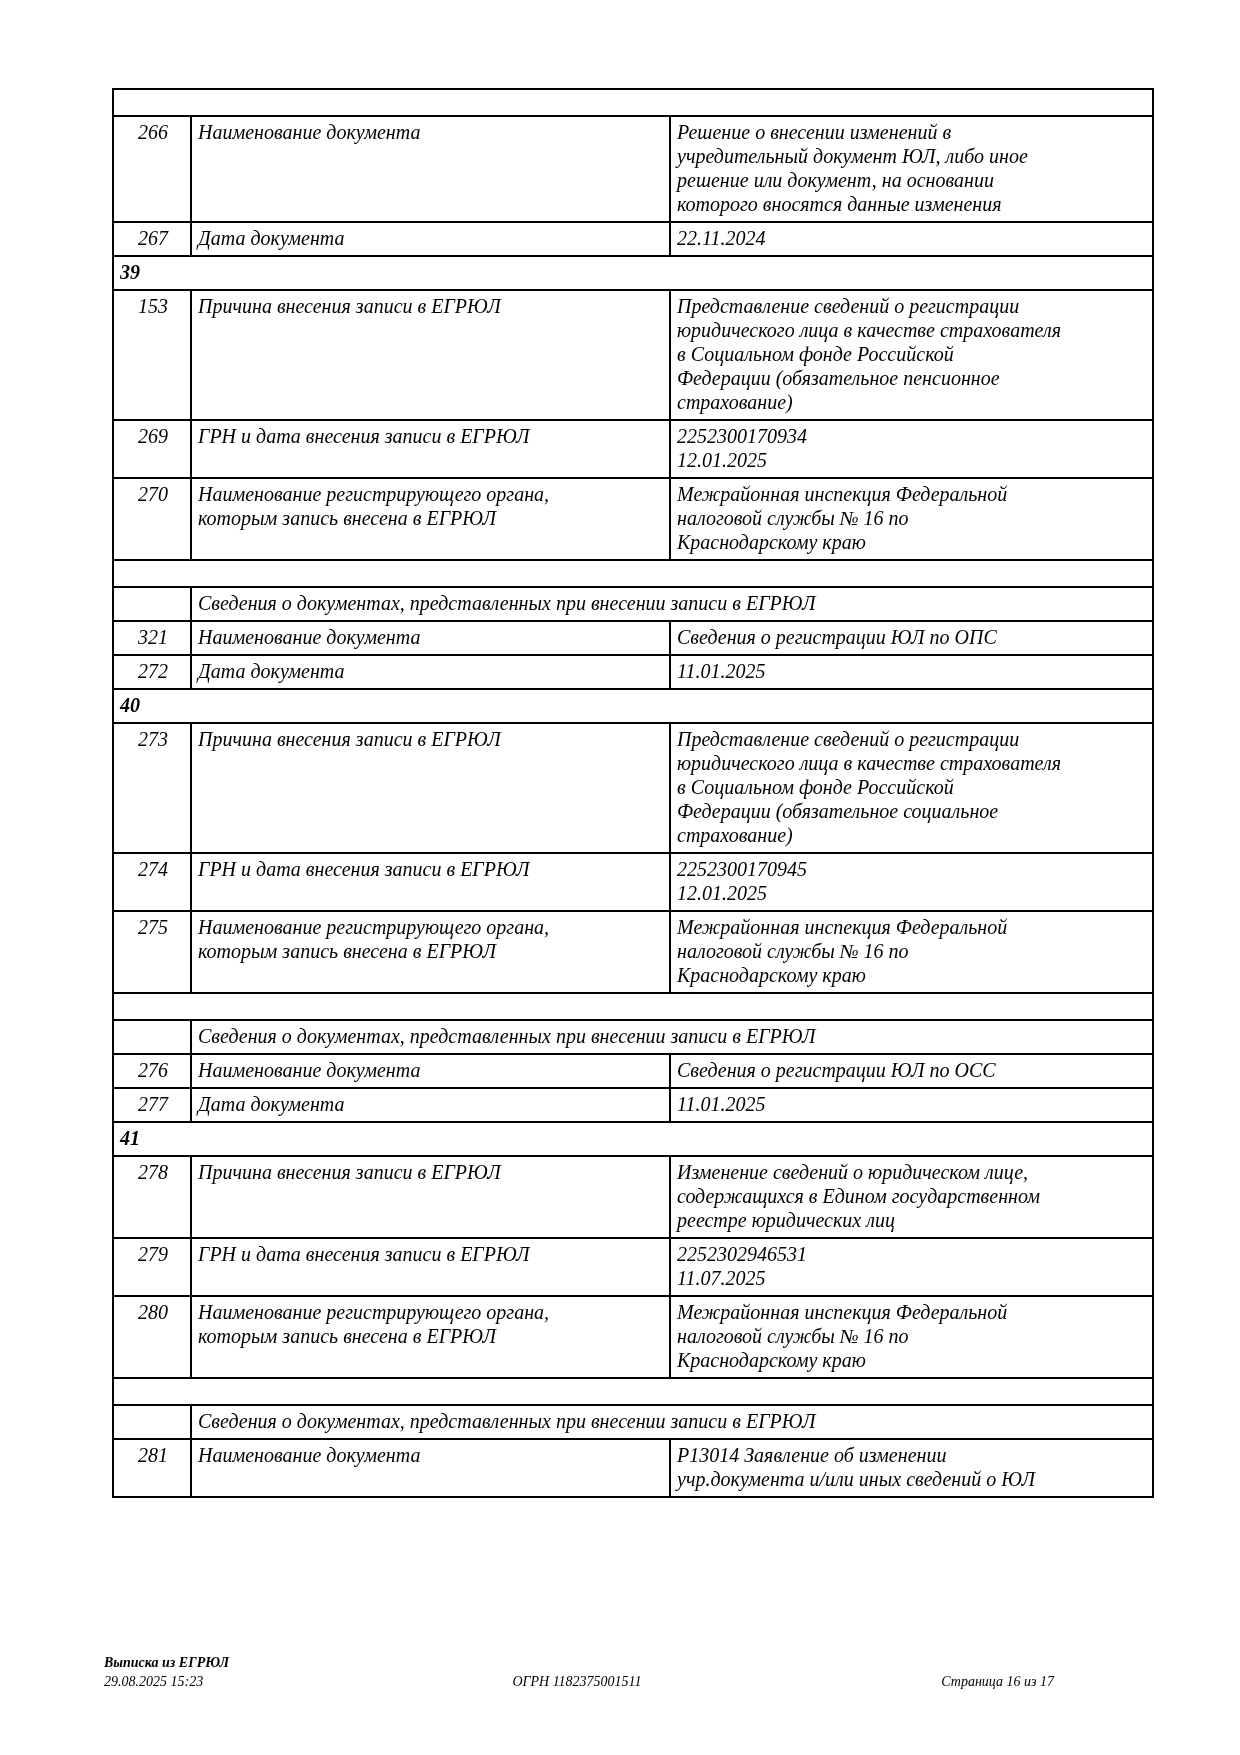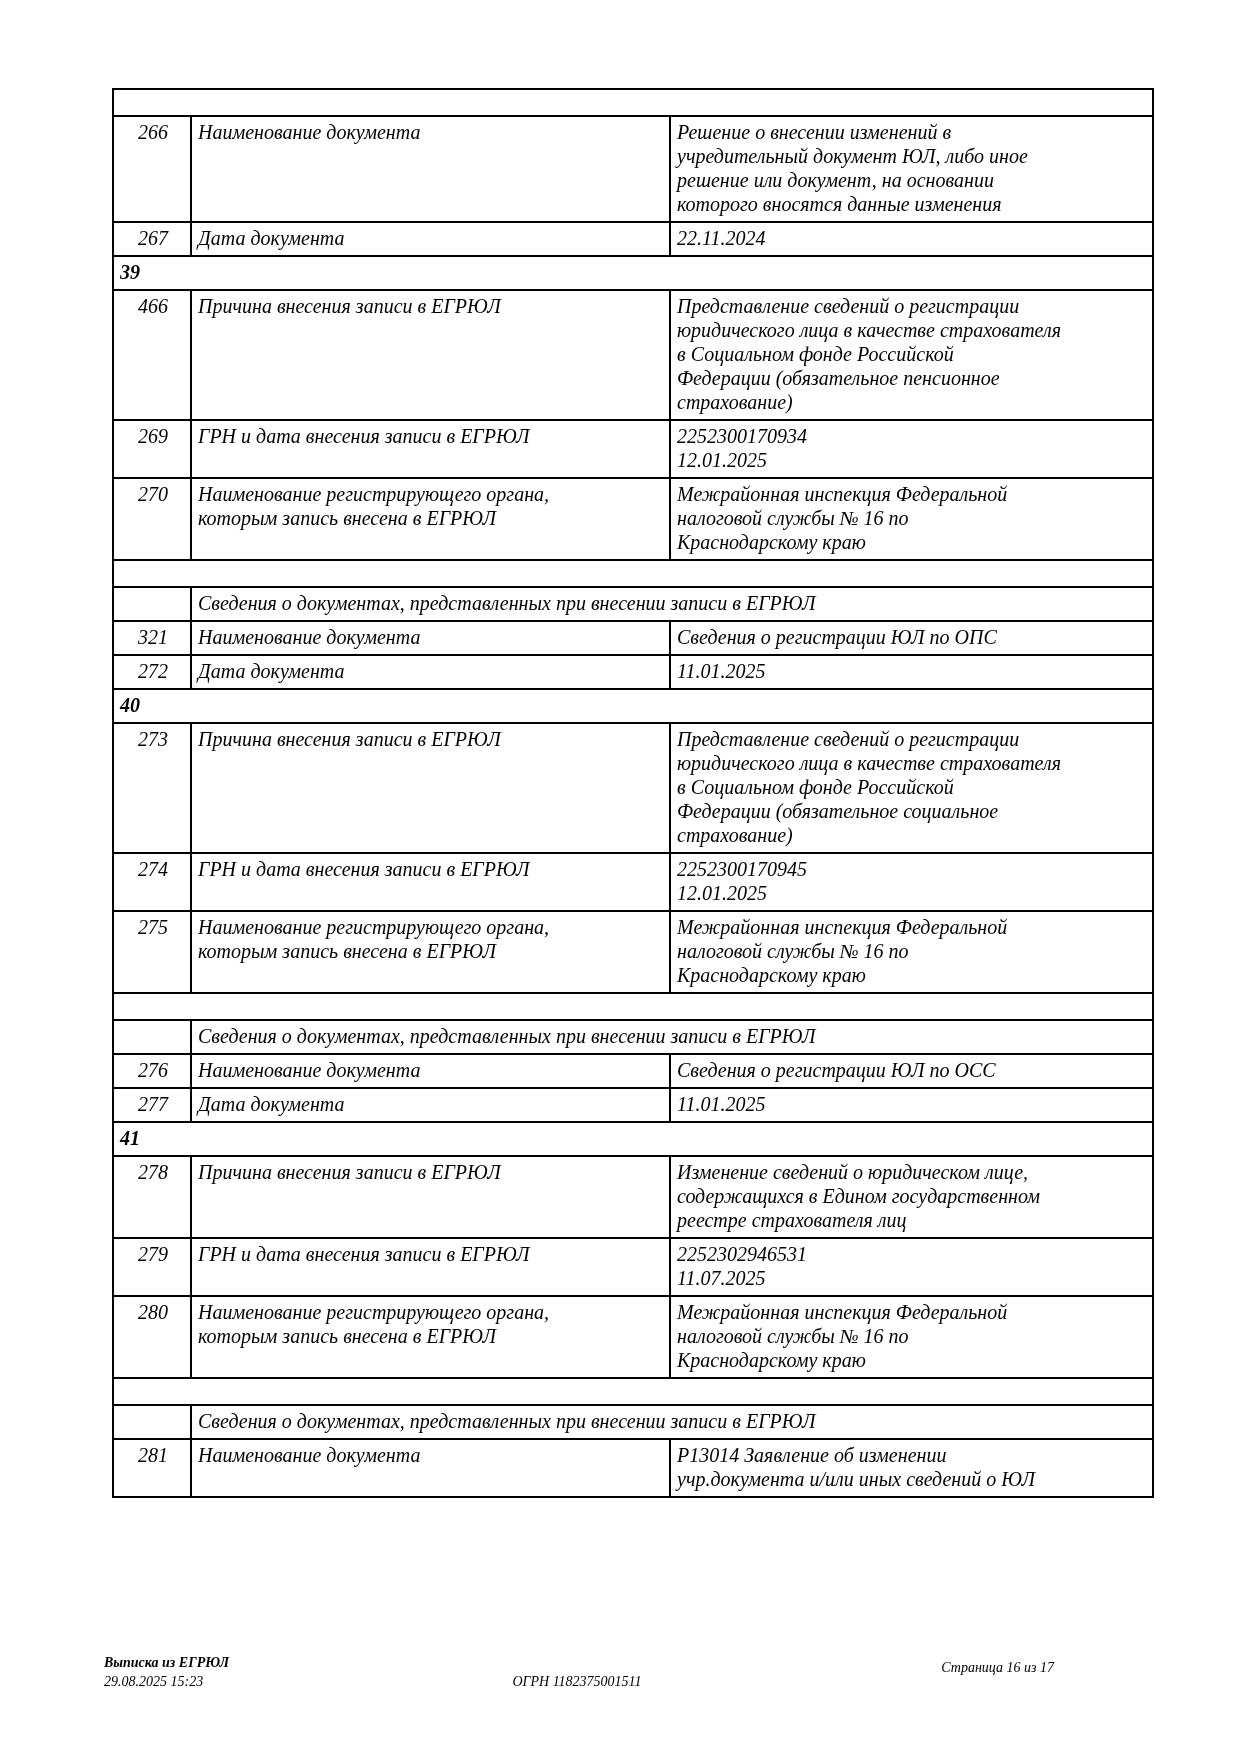--- a/index.html
+++ b/index.html
@@ -76,21 +76,21 @@
     position: absolute;
     left: 0;
     right: 0;
     top: 22px;
     text-align: center;
     transform: translateX(15px);
   }
   .footer-page {
     position: absolute;
     right: 70px;
-    top: 8px;
+    top: 22px;
     text-align: right;
   }
 </style>
 </head>
 <body>
 
 <div class="page">
 
   <table class="doc-table">
     <colgroup>
@@ -112,21 +112,21 @@
         </tr>
         <tr>
           <td class="num">267</td>
           <td class="label">Дата документа</td>
           <td class="value">22.11.2024</td>
         </tr>
         <tr>
           <td class="section-cell" colspan="3">39</td>
         </tr>
         <tr>
-          <td class="num">466</td>
+          <td class="num">153</td>
           <td class="label">Причина внесения записи в ЕГРЮЛ</td>
           <td class="value">Представление сведений о регистрации
 юридического лица в качестве страхователя
 в Социальном фонде Российской
 Федерации (обязательное пенсионное
 страхование)</td>
         </tr>
         <tr>
           <td class="num">269</td>
           <td class="label">ГРН и дата внесения записи в ЕГРЮЛ</td>
@@ -202,21 +202,21 @@
           <td class="value">11.01.2025</td>
         </tr>
         <tr>
           <td class="section-cell" colspan="3">41</td>
         </tr>
         <tr>
           <td class="num">278</td>
           <td class="label">Причина внесения записи в ЕГРЮЛ</td>
           <td class="value">Изменение сведений о юридическом лице,
 содержащихся в Едином государственном
-реестре страхователя лиц</td>
+реестре юридических лиц</td>
         </tr>
         <tr>
           <td class="num">279</td>
           <td class="label">ГРН и дата внесения записи в ЕГРЮЛ</td>
           <td class="value">2252302946531
 11.07.2025</td>
         </tr>
         <tr>
           <td class="num">280</td>
           <td class="label">Наименование регистрирующего органа,

